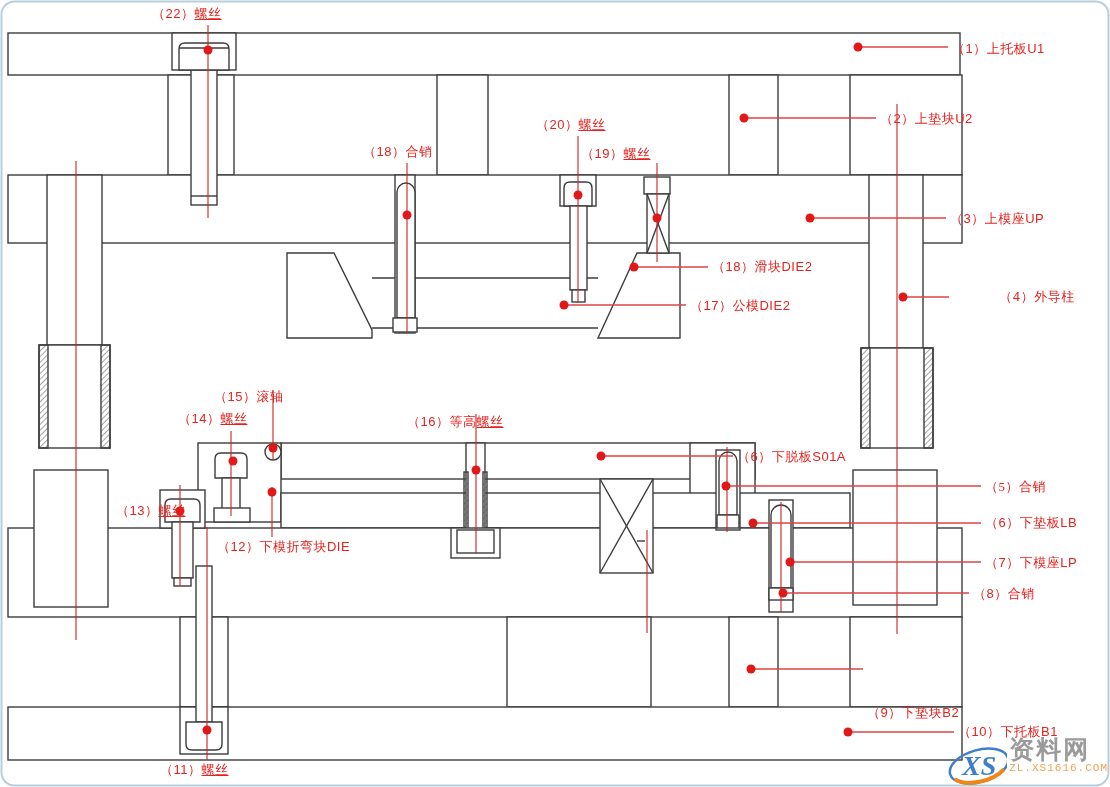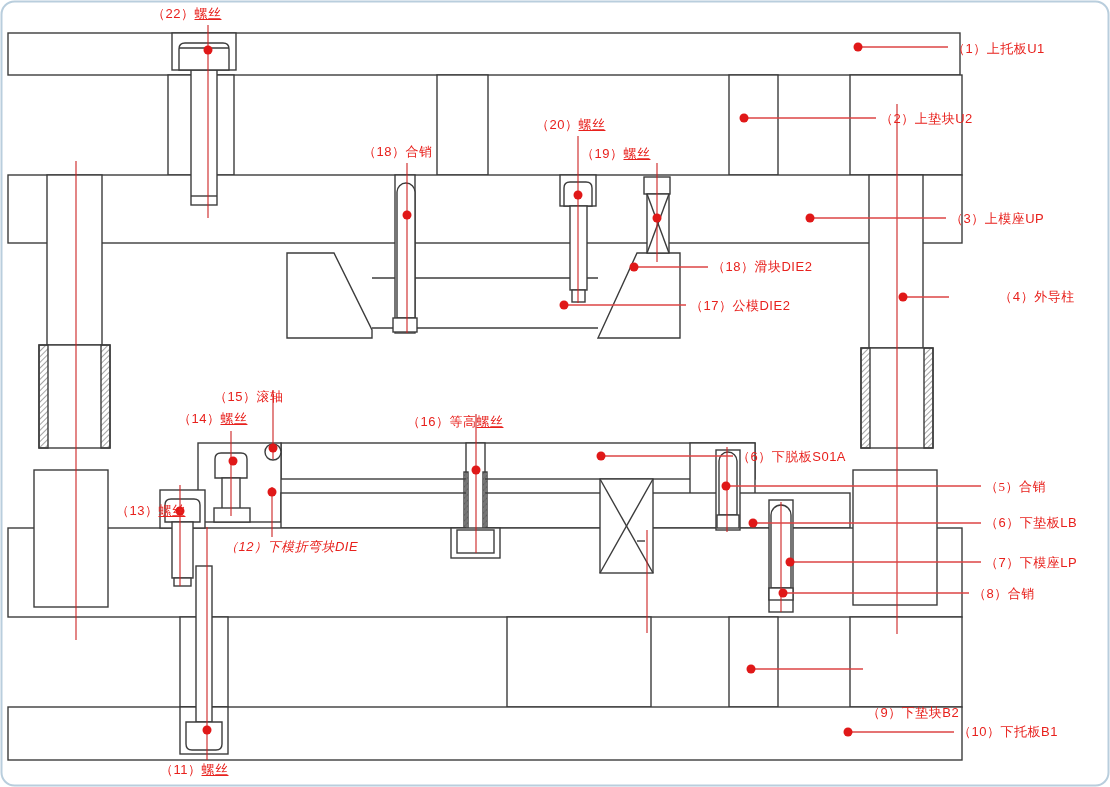--- a/index.html
+++ b/index.html
@@ -197,26 +197,39 @@
 <div class="callout" style="left:950px;top:209px;"><span>（3）</span><span>上模座UP</span><span class="u"></span></div>
 <div class="callout" style="left:999px;top:288px;font-family:Liberation Mono, monospace;"><span>（4）</span><span>外导柱</span><span class="u"></span></div>
 <div class="callout" style="left:985px;top:477px;font-family:Liberation Serif, serif;"><span>（5）</span><span>合销</span><span class="u"></span></div>
 <div class="callout" style="left:737px;top:447px;"><span>（6）</span><span>下脱板S01A</span><span class="u"></span></div>
 <div class="callout" style="left:985px;top:513px;"><span>（6）</span><span>下垫板LB</span><span class="u"></span></div>
 <div class="callout" style="left:985px;top:553px;text-align:center;"><span>（7）</span><span>下模座LP</span><span class="u"></span></div>
 <div class="callout" style="left:973px;top:584px;"><span>（8）</span><span>合销</span><span class="u"></span></div>
 <div class="callout" style="left:867px;top:659px;margin-top:44px;"><span>（9）</span><span>下垫块B2</span><span class="u"></span></div>
 <div class="callout" style="left:958px;top:722px;"><span>（10）</span><span>下托板B1</span><span class="u"></span></div>
 <div class="callout" style="left:160px;top:760px;"><span>（11）</span><span></span><span class="u">螺丝</span></div>
-<div class="callout" style="left:225px;top:537px;font-style:italic;"><span>（12）</span><span>下模折弯块DIE</span><span class="u"></span></div>
+<div class="callout" style="left:217px;top:537px;"><span>（12）</span><span>下模折弯块DIE</span><span class="u"></span></div>
 <div class="callout" style="left:116px;top:461px;margin-top:40px;"><span>（13）</span><span></span><span class="u">螺丝</span></div>
 <div class="callout" style="left:178px;top:409px;"><span>（14）</span><span></span><span class="u">螺丝</span></div>
 <div class="callout" style="left:214px;top:370px;margin-top:17px;"><span>（15）</span><span>滚轴</span><span class="u"></span></div>
 <div class="callout" style="left:407px;top:412px;"><span>（16）</span><span>等高</span><span class="u">螺丝</span></div>
 <div class="callout" style="left:690px;top:296px;"><span>（17）</span><span>公模DIE2</span><span class="u"></span></div>
 <div class="callout" style="left:712px;top:257px;"><span>（18）</span><span>滑块DIE2</span><span class="u"></span></div>
 <div class="callout" style="left:581px;top:144px;"><span>（19）</span><span></span><span class="u">螺丝</span></div>
 <div class="callout" style="left:536px;top:115px;"><span>（20）</span><span></span><span class="u">螺丝</span></div>
 <div class="callout" style="left:363px;top:142px;"><span>（18）</span><span>合销</span><span class="u"></span></div>
 <div class="callout" style="left:152px;top:4px;"><span>（22）</span><span></span><span class="u">螺丝</span></div>
 
-
+<div class="watermark">
+  <svg width="66" height="51">
+    <g transform="rotate(-16 33 30)">
+      <ellipse cx="33" cy="30" rx="30" ry="16" fill="none" stroke="#3f7ec8" stroke-width="2.5"></ellipse>
+      <path d="M6,36 A30,16 0 0 0 56,40" fill="none" stroke="#f08519" stroke-width="4"></path>
+    </g>
+    <text x="16" y="39" font-family="Liberation Serif, serif" font-style="italic" font-weight="bold" font-size="28" fill="#3f7ec8">XS</text>
+  </svg>
+  <div class="wm-text">
+    <div class="wm-name">资料网</div>
+    <div class="wm-url">ZL.XS1616.COM</div>
+  </div>
 </div>
 
+</div>
+
 </body></html>

